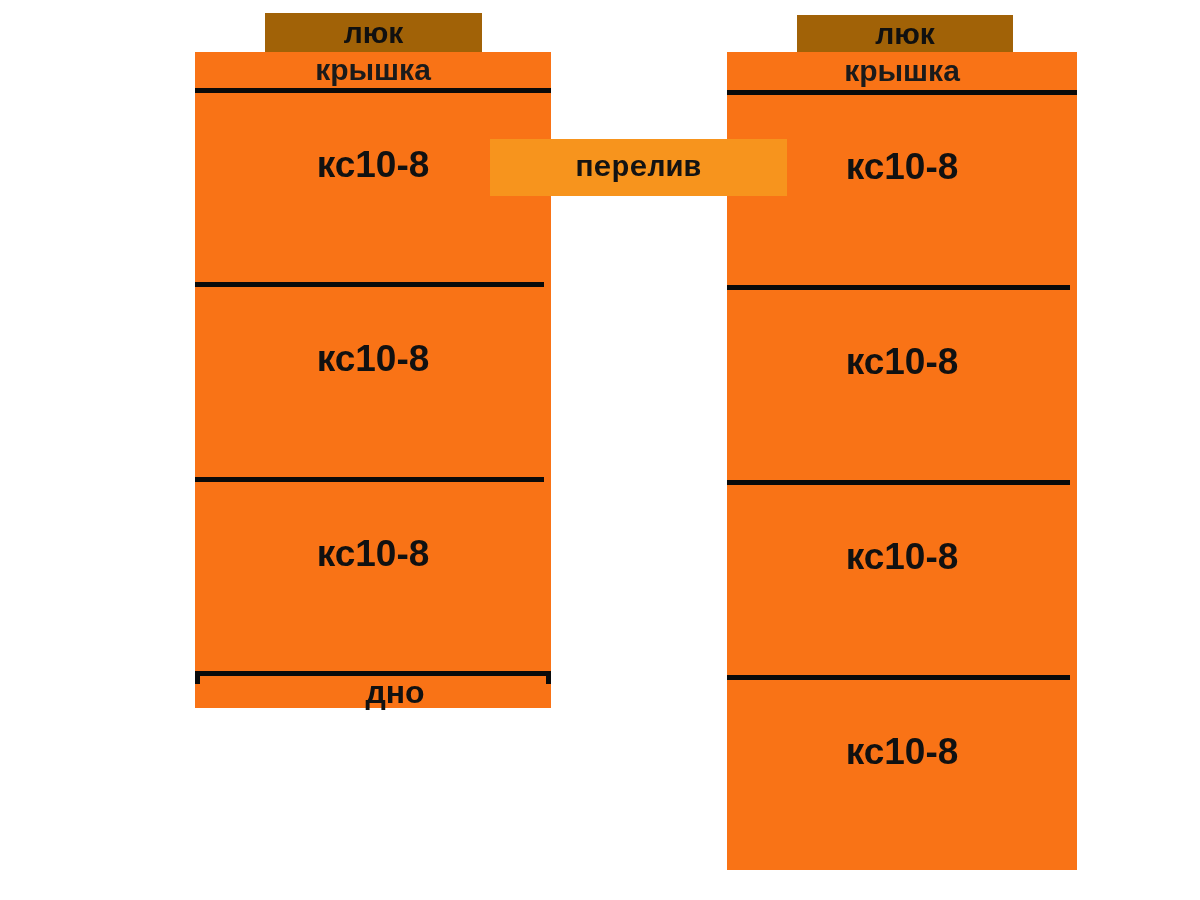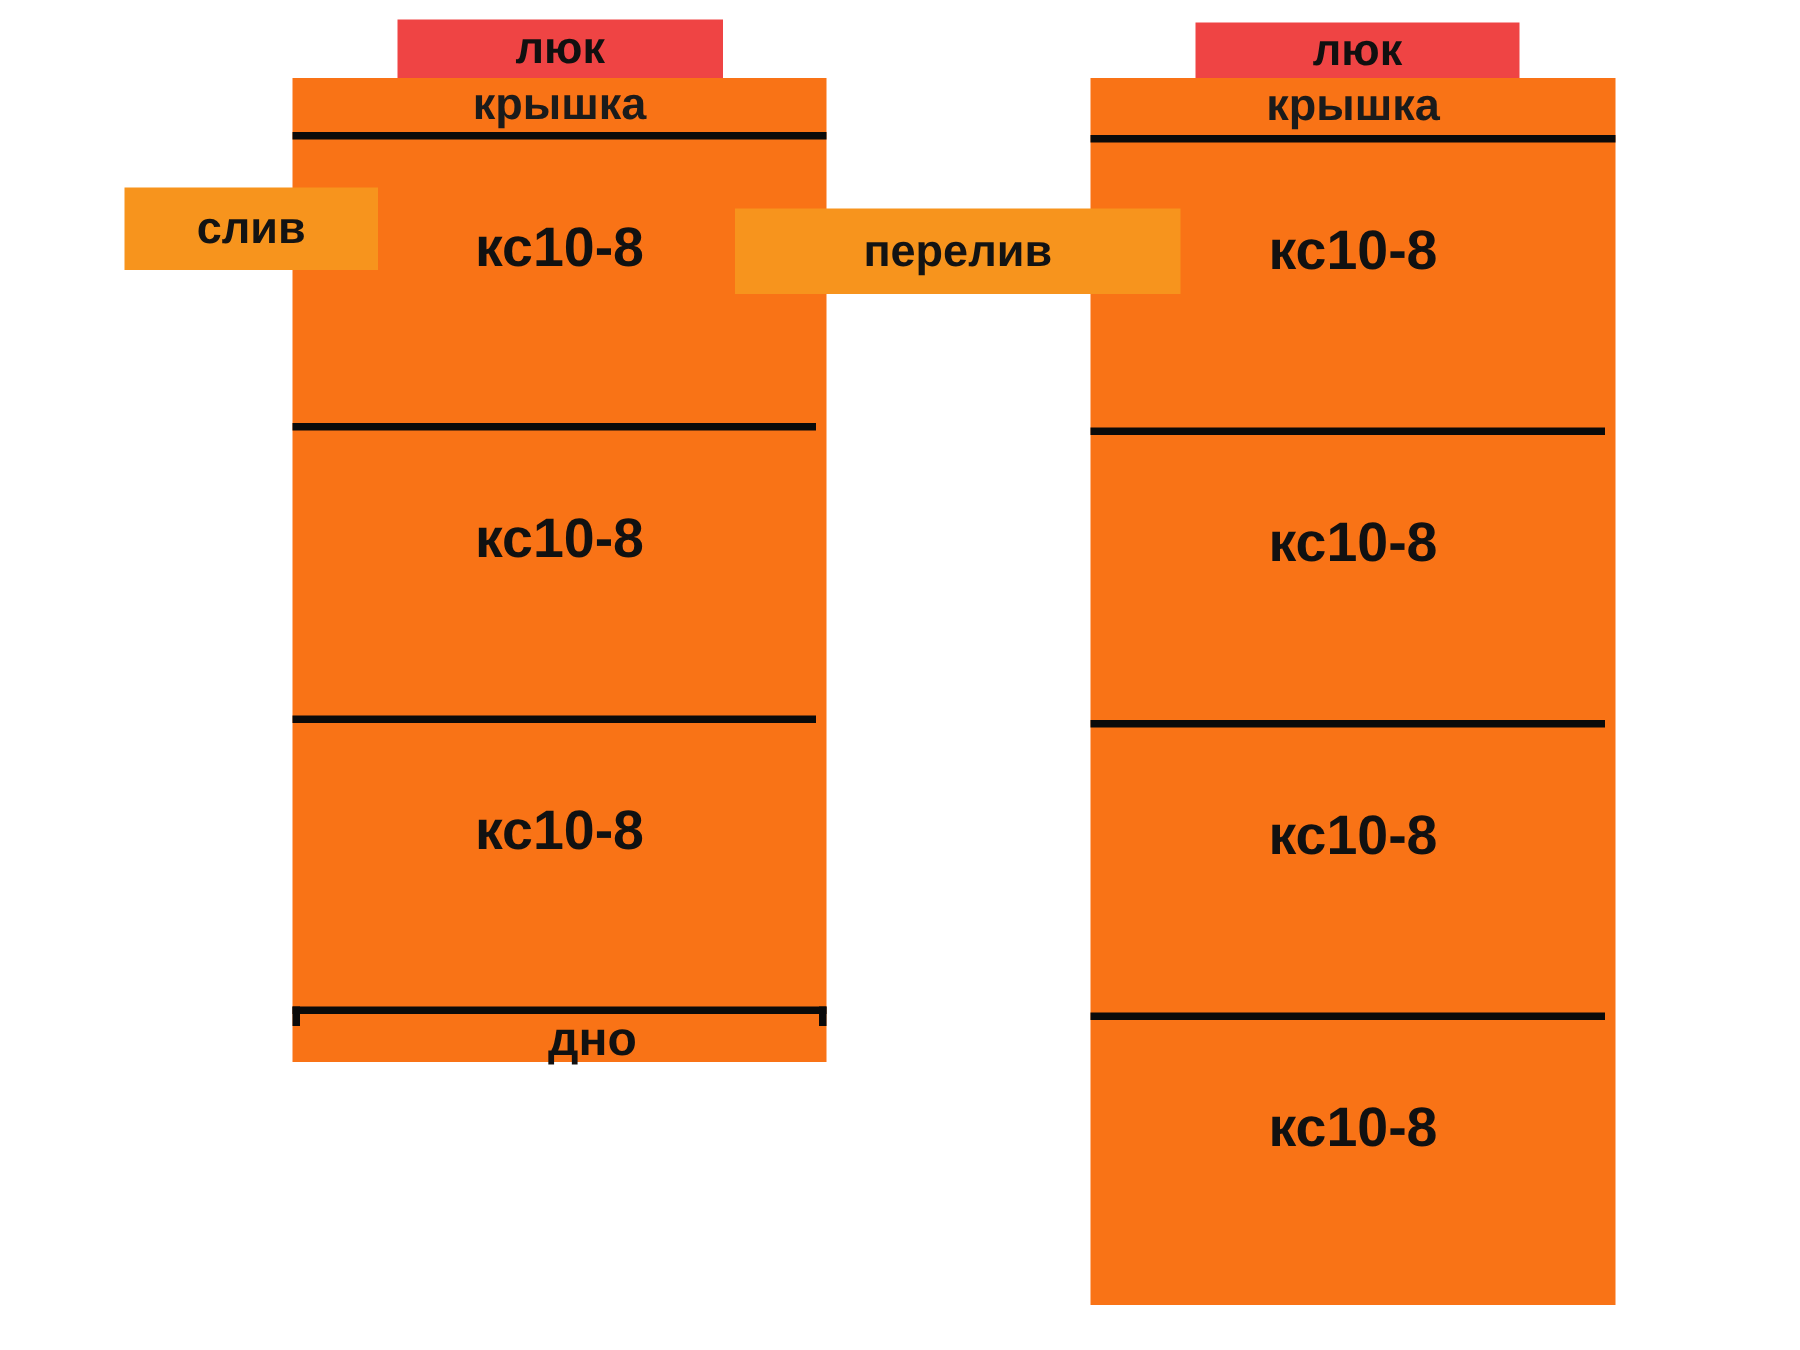--- a/index.html
+++ b/index.html
@@ -2,21 +2,21 @@
 <html><head>
 <meta charset="utf-8">
 <style>
   html,body{margin:0;padding:0;background:#ffffff;}
   .canvas{
     position:relative;width:1200px;height:900px;background:#ffffff;overflow:hidden;
     font-family:"Liberation Sans","DejaVu Sans",sans-serif;font-weight:bold;color:#161616;
   }
   
   .hatch{
-    position:absolute;background:#ef4444;color:#101010;
+    position:absolute;background:#a16207;color:#101010;
     display:flex;align-items:center;justify-content:center;
     font-size:30px;z-index:3;
   }
   .hatch-left{left:265px;top:13px;width:217px;height:39px;}
   .hatch-right{left:797px;top:15px;width:216px;height:37px;}
   
   .well{
     position:absolute;background:#f97316;display:flex;flex-direction:column;z-index:1;
   }
   .well-left{left:195px;top:52px;width:356px;height:656px;}
@@ -42,21 +42,21 @@
     flex:0 0 32px;display:flex;align-items:center;justify-content:center;
     font-size:32px;line-height:30px;color:#111111;margin-left:44px;
   }
   
   .pipe-label{
     position:absolute;background:#F7941D;color:#131313;
     display:flex;align-items:center;justify-content:center;
     font-size:30px;z-index:4;
   }
   .pipe-drain{left:83px;top:125px;width:169px;height:55px;}
-  .pipe-overflow{left:490px;top:139px;width:297px;height:57px;}
+  .pipe-overflow{left:490px;top:139px;width:297px;height:57px;font-family:Liberation Mono, monospace;}
 </style>
 </head>
 <body>
 
 <div class="canvas">
 
   <div class="hatch hatch-left">люк</div>
 
   <div class="hatch hatch-right">люк</div>
 
@@ -102,17 +102,16 @@
     <div class="ring">
       <span class="ring-label">кс10-8</span>
     </div>
     <div class="divider ring-divider"></div>
 
     <div class="ring">
       <span class="ring-label">кс10-8</span>
     </div>
   </div>
 
-  <div class="pipe-label pipe-drain">слив</div>
 
   <div class="pipe-label pipe-overflow">перелив</div>
 
 </div>
 
 </body></html>

